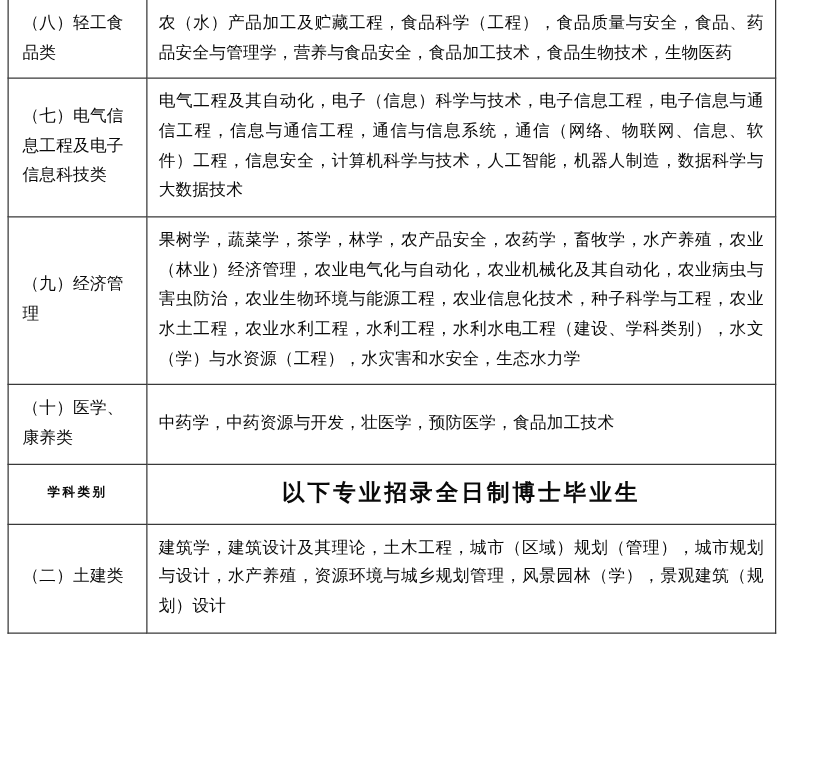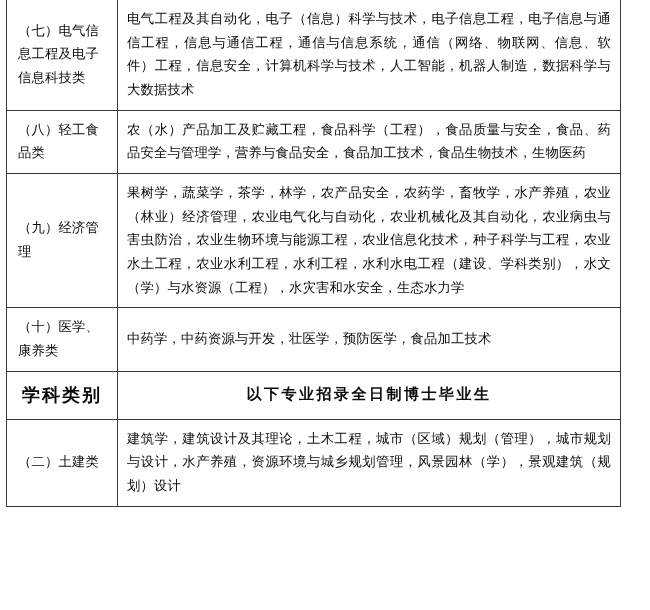--- a/index.html
+++ b/index.html
@@ -54,52 +54,52 @@
     padding-left: 0;
   }
   td.desc {
     width: 484px;
   }
   
   tr.header-row td.cat {
     text-align: center;
     font-weight: bold;
     letter-spacing: 2px;
-    font-size: 18px;
+    font-size: 10px;
   }
   tr.header-row td.cat .cat-inner {
     text-align: center;
     padding-left: 0;
   }
   tr.header-row td.desc {
     text-align: center;
     font-weight: bold;
-    font-size: 15px;
+    font-size: 18px;
     letter-spacing: 2.5px;
   }
 </style>
 </head>
 <body>
 
 <div class="page">
   <table class="spec-table">
     <tbody>
 
       <tr>
         <td class="cat">
-            <span class="cat-inner">（七）电气信息工程及电子信息科技类</span>
+            <span class="cat-inner">（八）轻工食品类</span>
           </td>
-        <td class="desc">电气工程及其自动化，电子（信息）科学与技术，电子信息工程，电子信息与通信工程，信息与通信工程，通信与信息系统，通信（网络、物联网、信息、软件）工程，信息安全，计算机科学与技术，人工智能，机器人制造，数据科学与大数据技术</td>
+        <td class="desc">农（水）产品加工及贮藏工程，食品科学（工程），食品质量与安全，食品、药品安全与管理学，营养与食品安全，食品加工技术，食品生物技术，生物医药</td>
       </tr>
 
       <tr>
         <td class="cat">
-            <span class="cat-inner">（八）轻工食品类</span>
+            <span class="cat-inner">（七）电气信息工程及电子信息科技类</span>
           </td>
-        <td class="desc">农（水）产品加工及贮藏工程，食品科学（工程），食品质量与安全，食品、药品安全与管理学，营养与食品安全，食品加工技术，食品生物技术，生物医药</td>
+        <td class="desc">电气工程及其自动化，电子（信息）科学与技术，电子信息工程，电子信息与通信工程，信息与通信工程，通信与信息系统，通信（网络、物联网、信息、软件）工程，信息安全，计算机科学与技术，人工智能，机器人制造，数据科学与大数据技术</td>
       </tr>
 
       <tr>
         <td class="cat">
             <span class="cat-inner">（九）经济管理</span>
           </td>
         <td class="desc">果树学，蔬菜学，茶学，林学，农产品安全，农药学，畜牧学，水产养殖，农业（林业）经济管理，农业电气化与自动化，农业机械化及其自动化，农业病虫与害虫防治，农业生物环境与能源工程，农业信息化技术，种子科学与工程，农业水土工程，农业水利工程，水利工程，水利水电工程（建设、学科类别），水文（学）与水资源（工程），水灾害和水安全，生态水力学</td>
       </tr>
 
       <tr>

